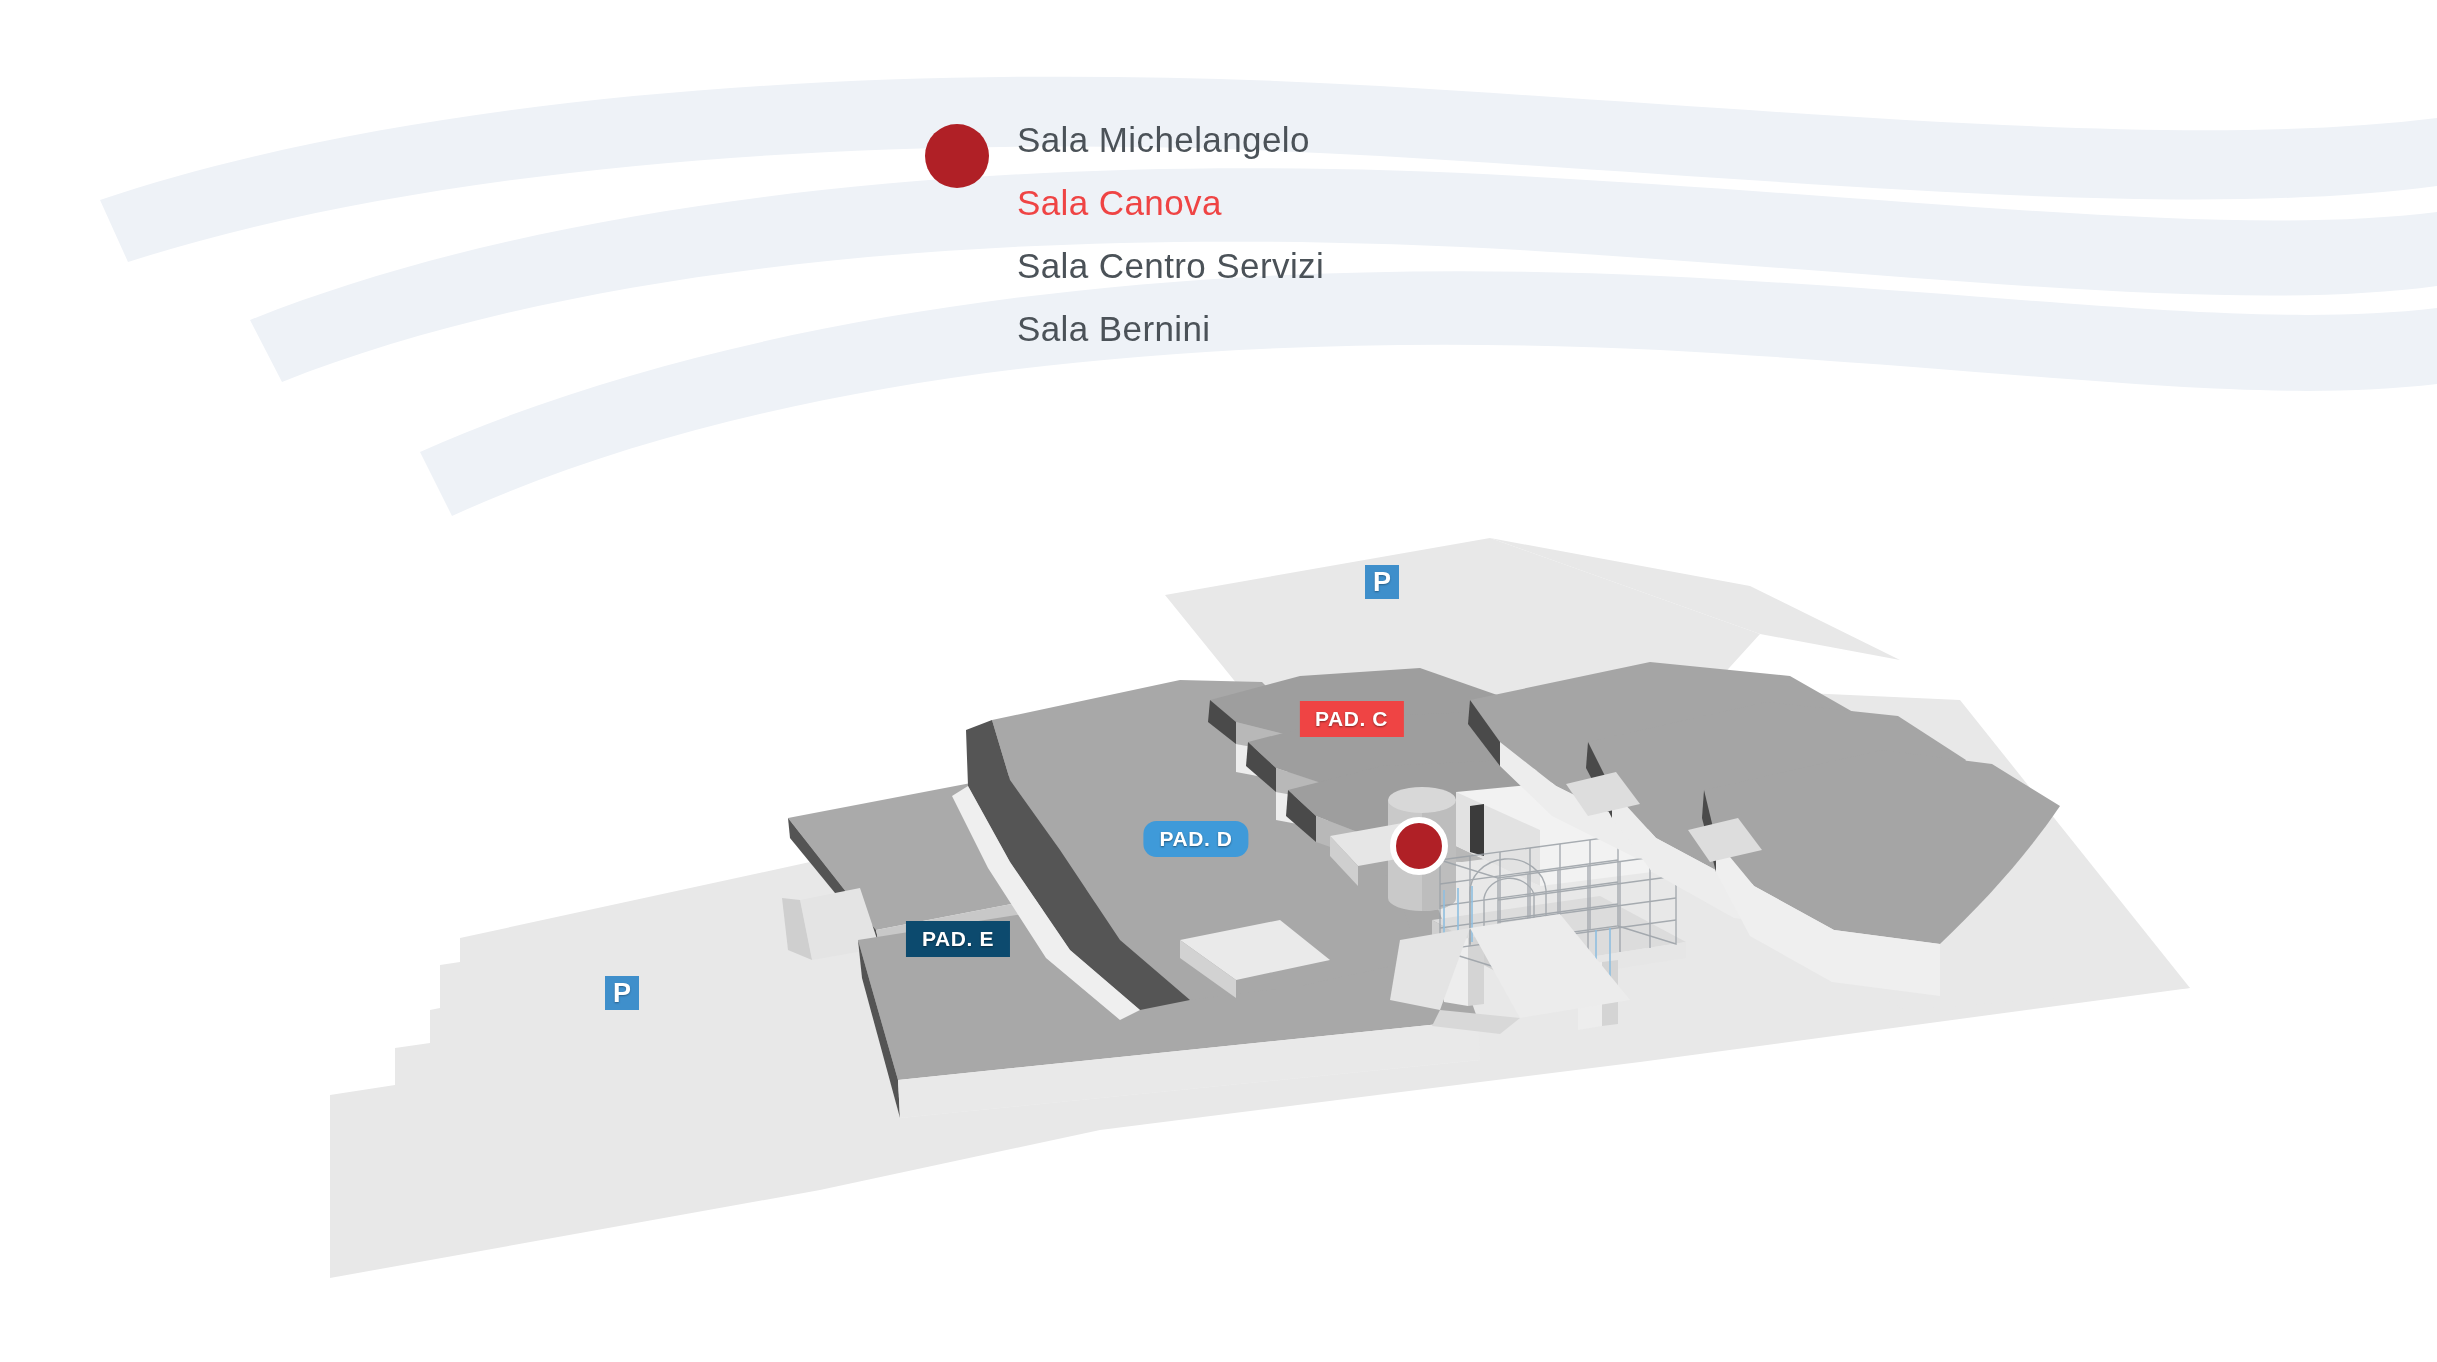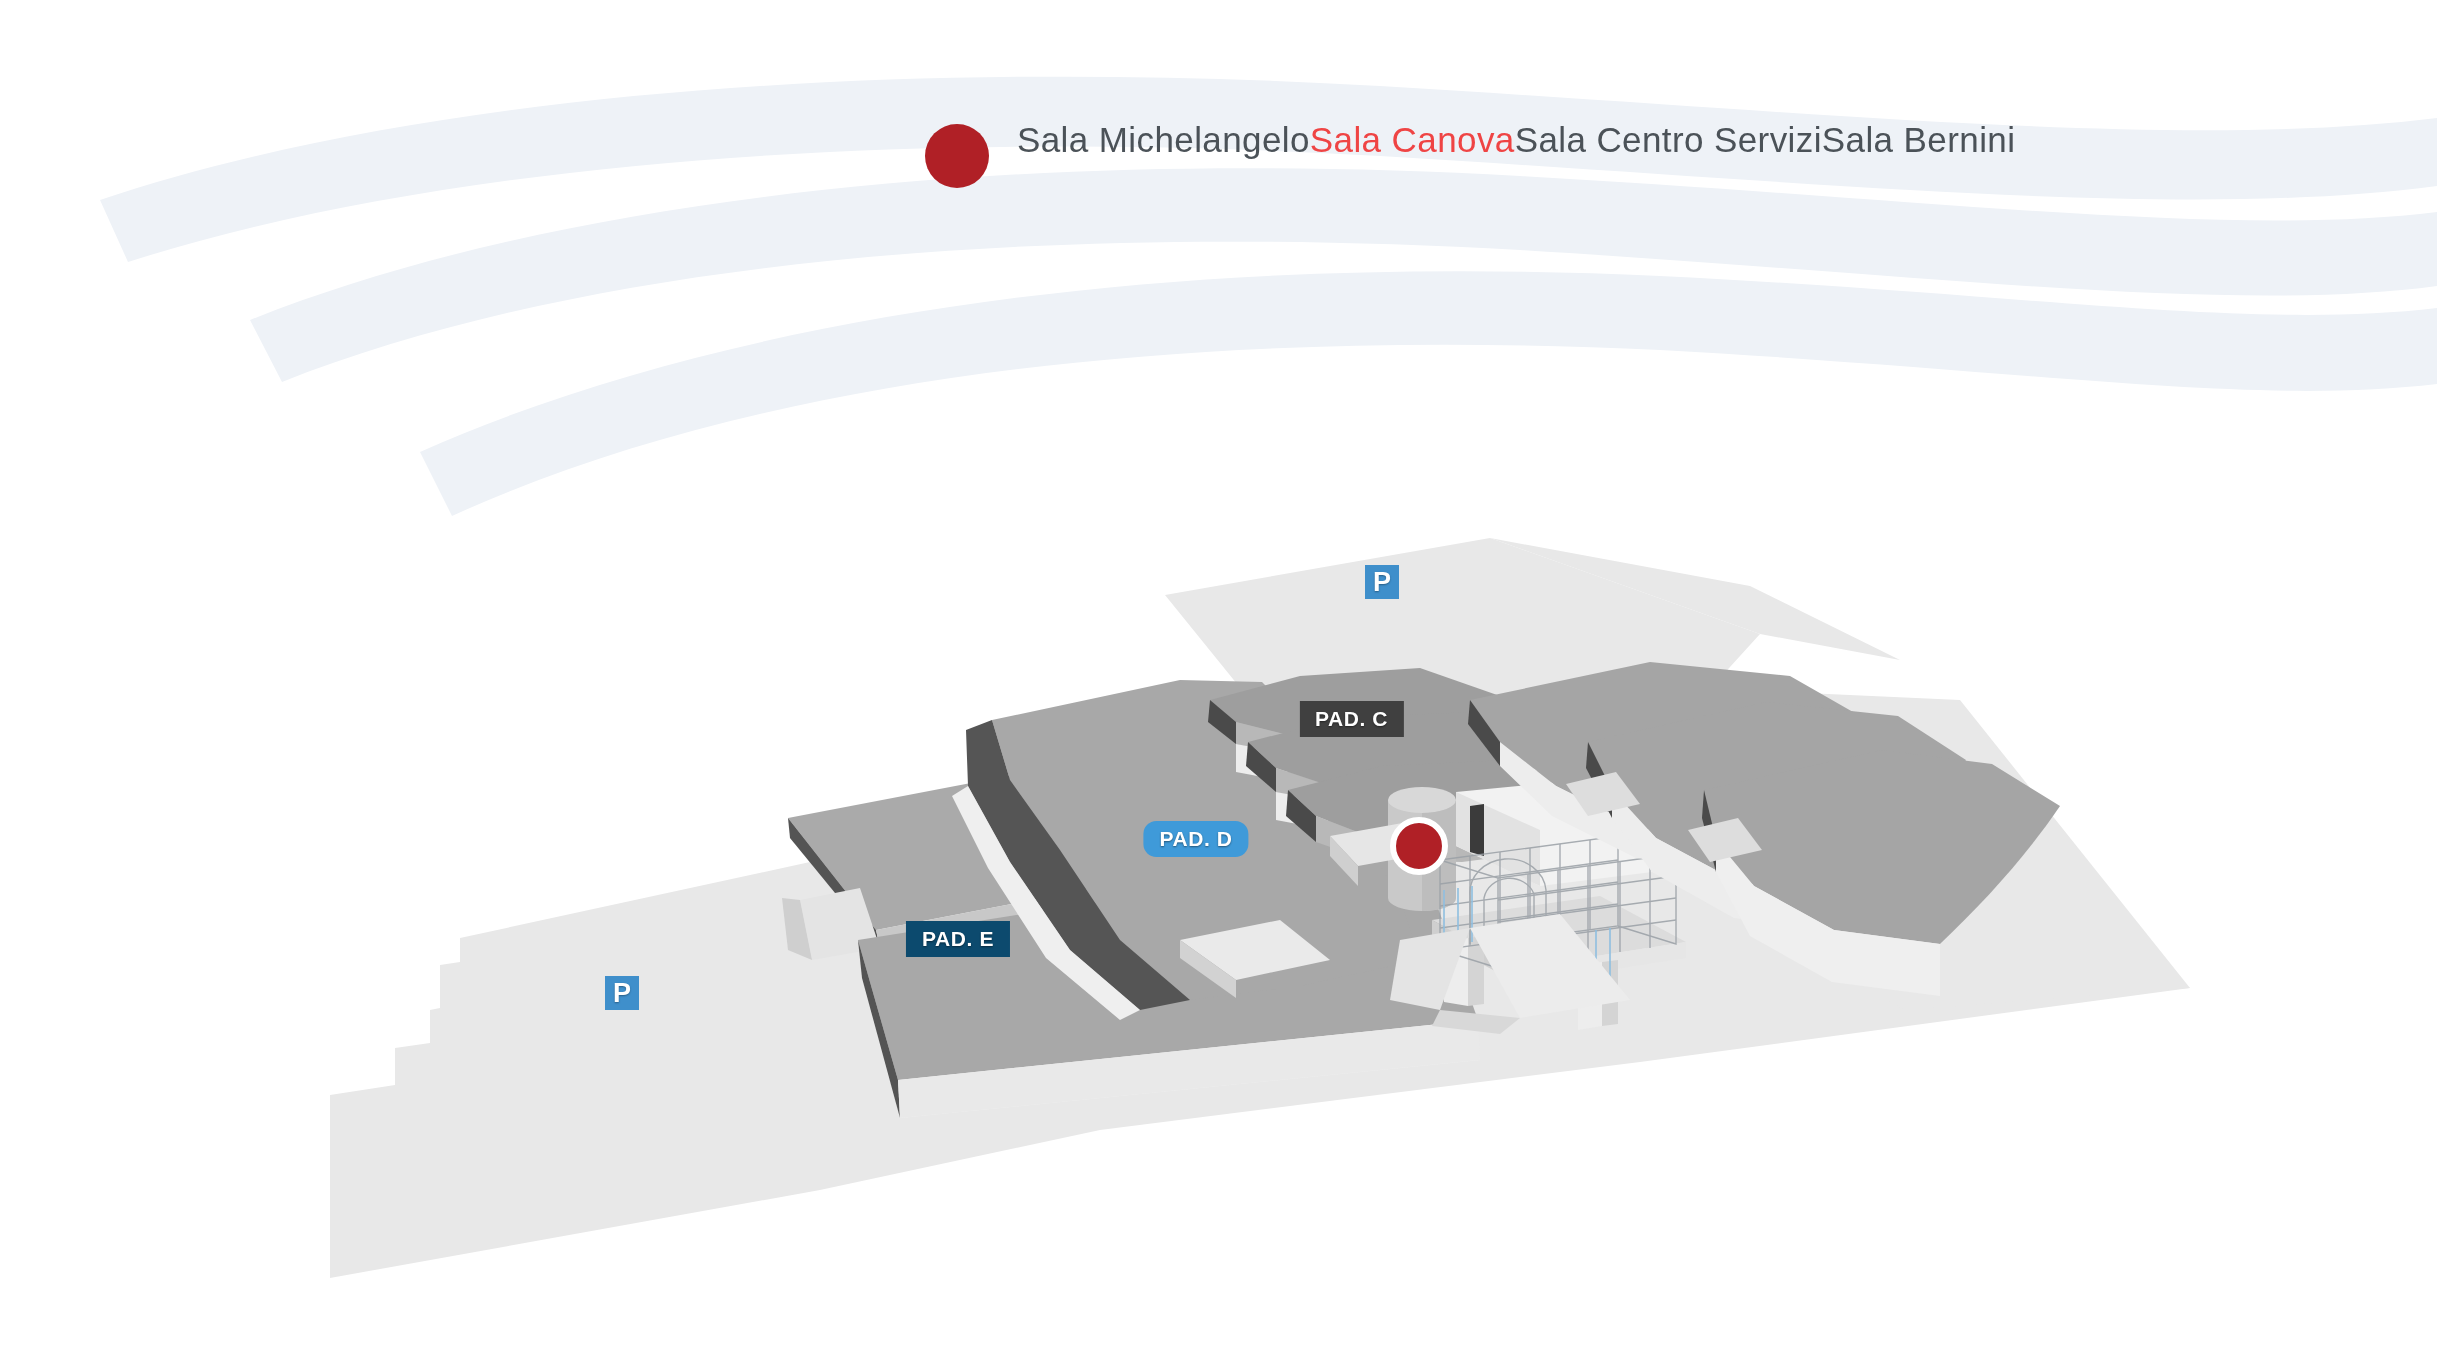--- a/index.html
+++ b/index.html
@@ -48,21 +48,21 @@
     flex: 0 0 auto;
   }
   .legend-dot {
     width: 64px;
     height: 64px;
     border-radius: 50%;
     display: block;
   }
   #legend-list {
     display: flex;
-    flex-direction: row;
+    flex-direction: column;
   }
   .legend-item {
     font-family: "Liberation Sans", sans-serif;
     font-size: 35px;
     font-weight: 300;
     line-height: 63px;
     letter-spacing: 0.4px;
     color: #4b5258;
     white-space: nowrap;
   }
@@ -321,21 +321,21 @@
       <span class="legend-dot" style="background: rgb(176, 32, 38);"></span>
     </div>
     <div id="legend-list">
       <div class="legend-item" style="color: rgb(75, 82, 88);">Sala Michelangelo</div>
       <div class="legend-item" style="color: #ef4444;">Sala Canova</div>
       <div class="legend-item" style="color: rgb(75, 82, 88);">Sala Centro Servizi</div>
       <div class="legend-item" style="color: rgb(75, 82, 88);">Sala Bernini</div>
     </div>
   </div>
 
-  <div class="map-badge" id="badge-pad-c" style="left: 1352px; top: 719px; background: #404040; padding-left: 15px;">PAD. C</div>
+  <div class="map-badge" id="badge-pad-c" style="left: 1352px; top: 719px; background: #ef4444; padding-left: 15px;">PAD. C</div>
   <div class="map-badge" id="badge-pad-d" style="left: 1196px; top: 839px; background: rgb(63, 154, 217); border-radius: 13px;">PAD. D</div>
   <div class="map-badge" id="badge-pad-e" style="left: 958px; top: 939px; background: #0c4a6e;">PAD. E</div>
 
   <div class="p-badge" id="parking-top" style="left: 1382px; top: 582px; background: rgb(63, 143, 203);">P</div>
   <div class="p-badge" id="parking-left" style="left: 622px; top: 993px; background: rgb(63, 143, 203);">P</div>
 
   <div id="map-marker" style="left: 1419px; top: 846px; background: rgb(176, 32, 38); border-color: rgb(255, 255, 255);"></div>
 
 </div>
 

